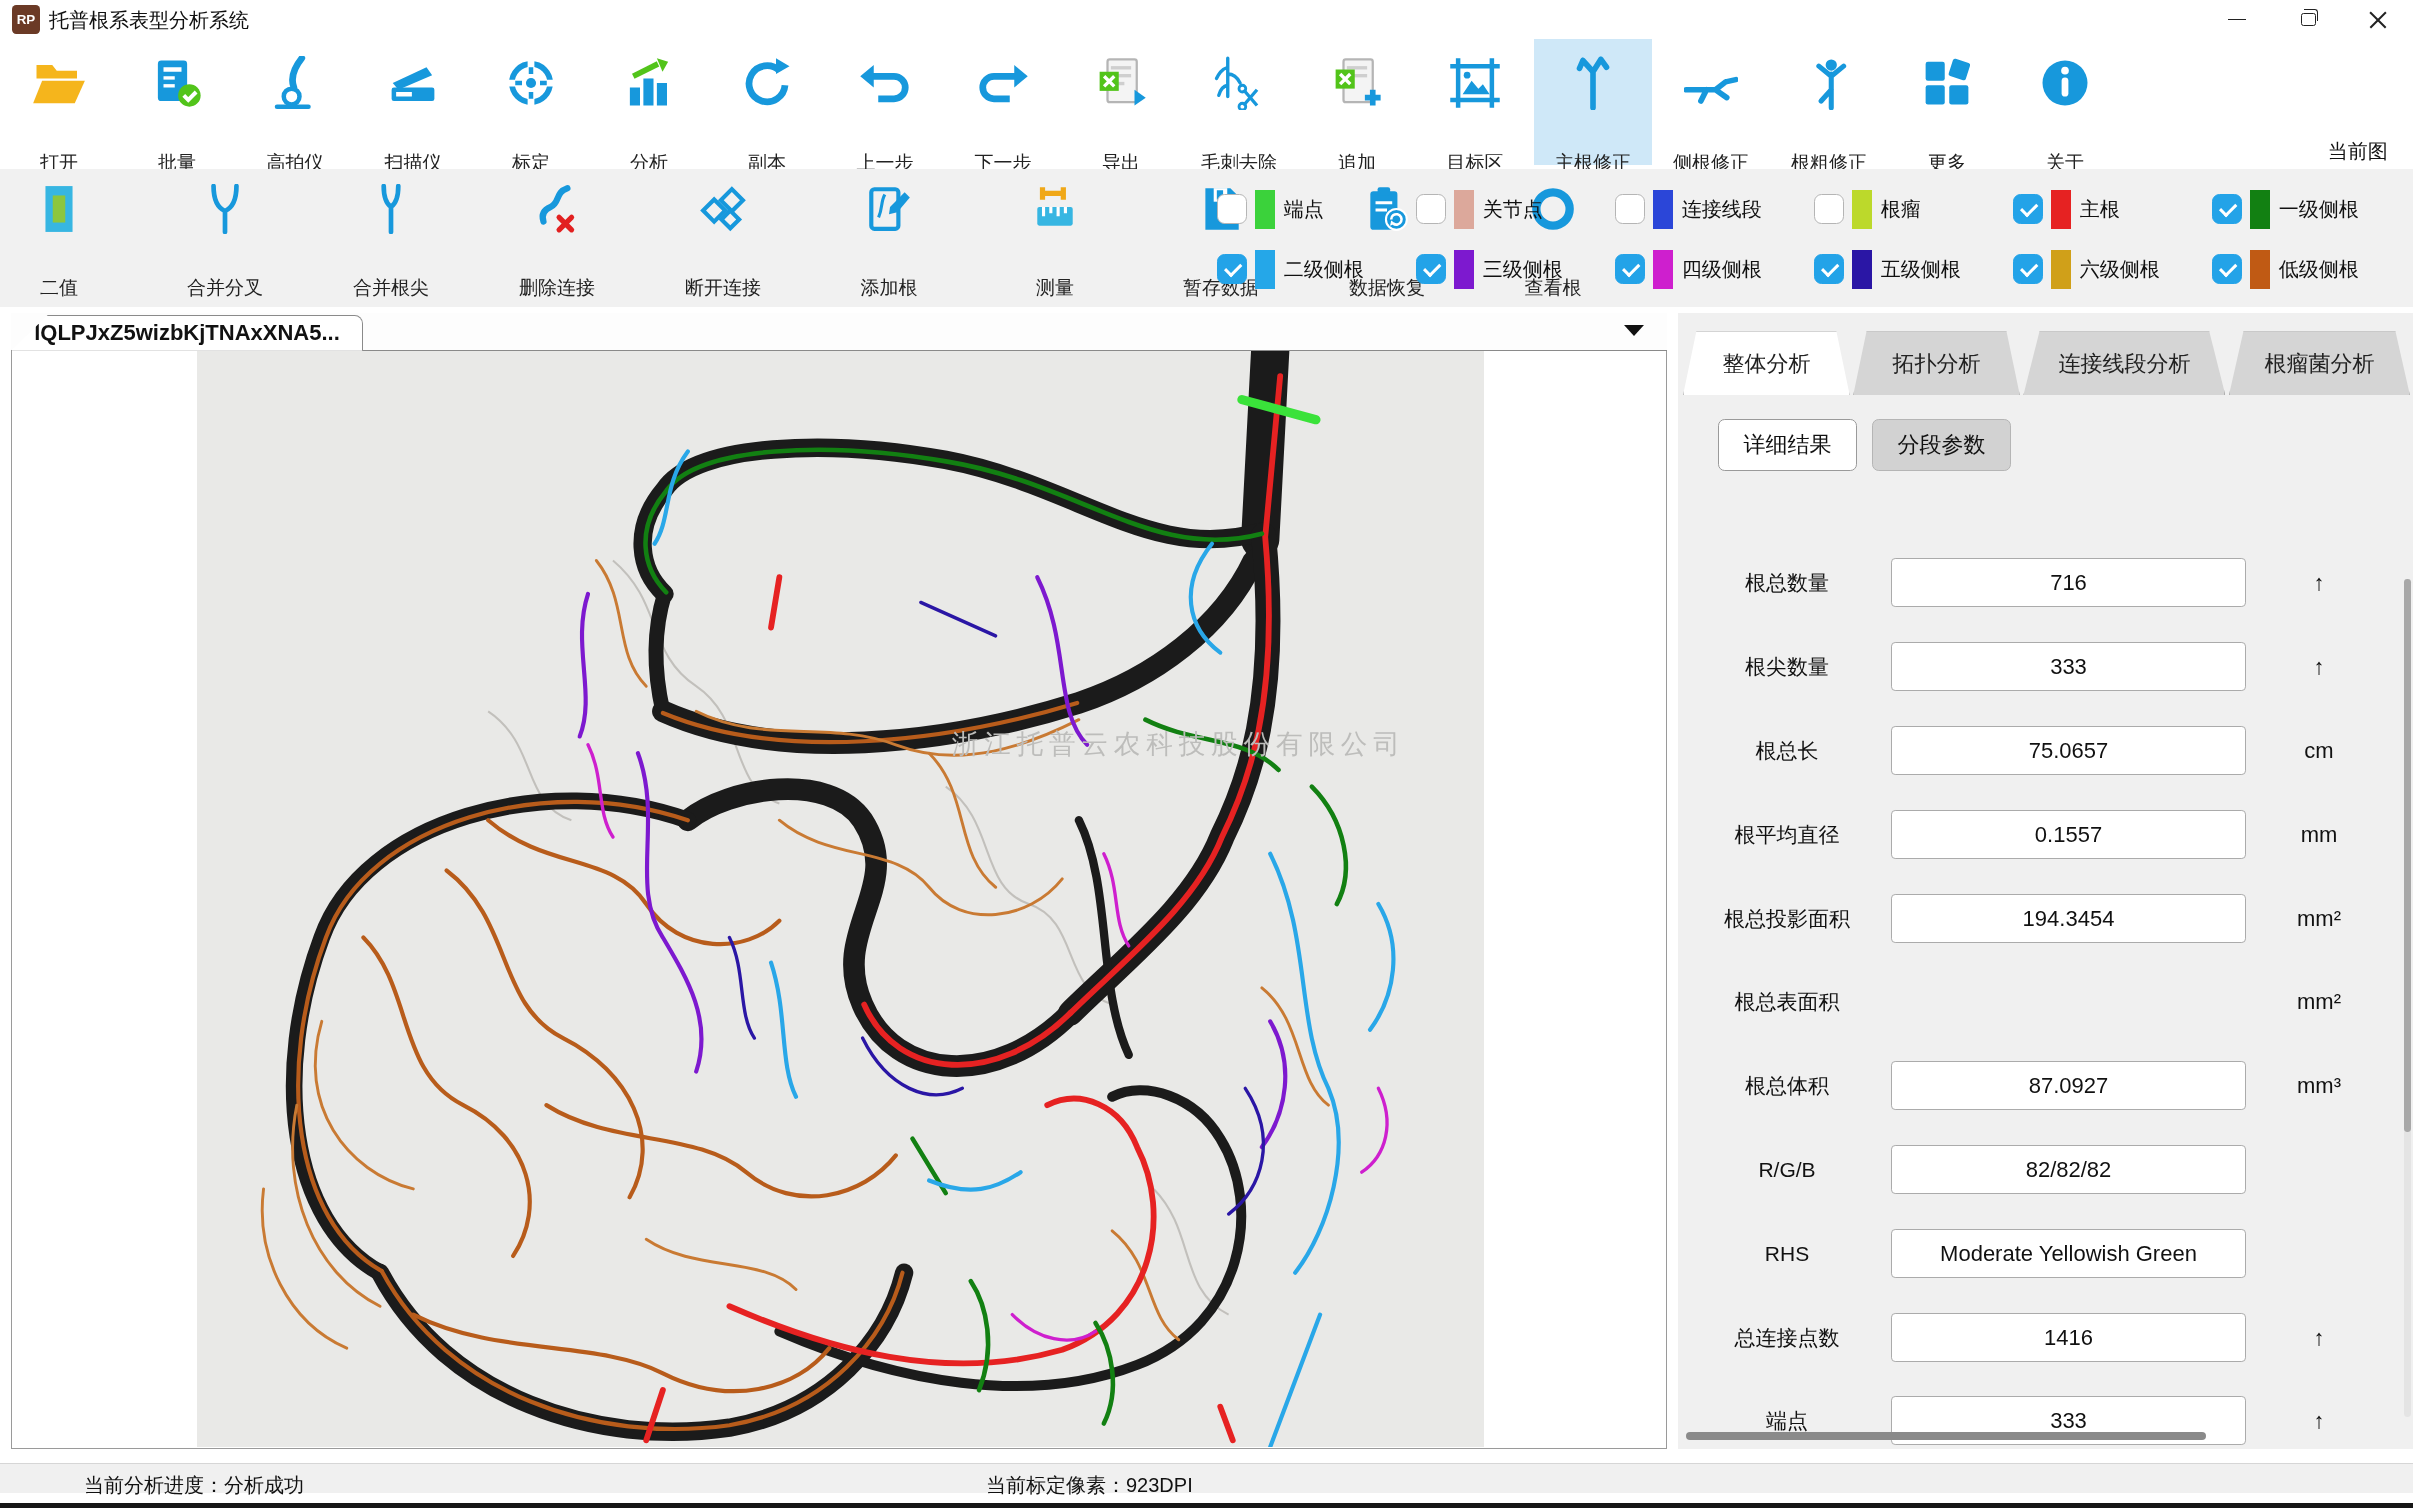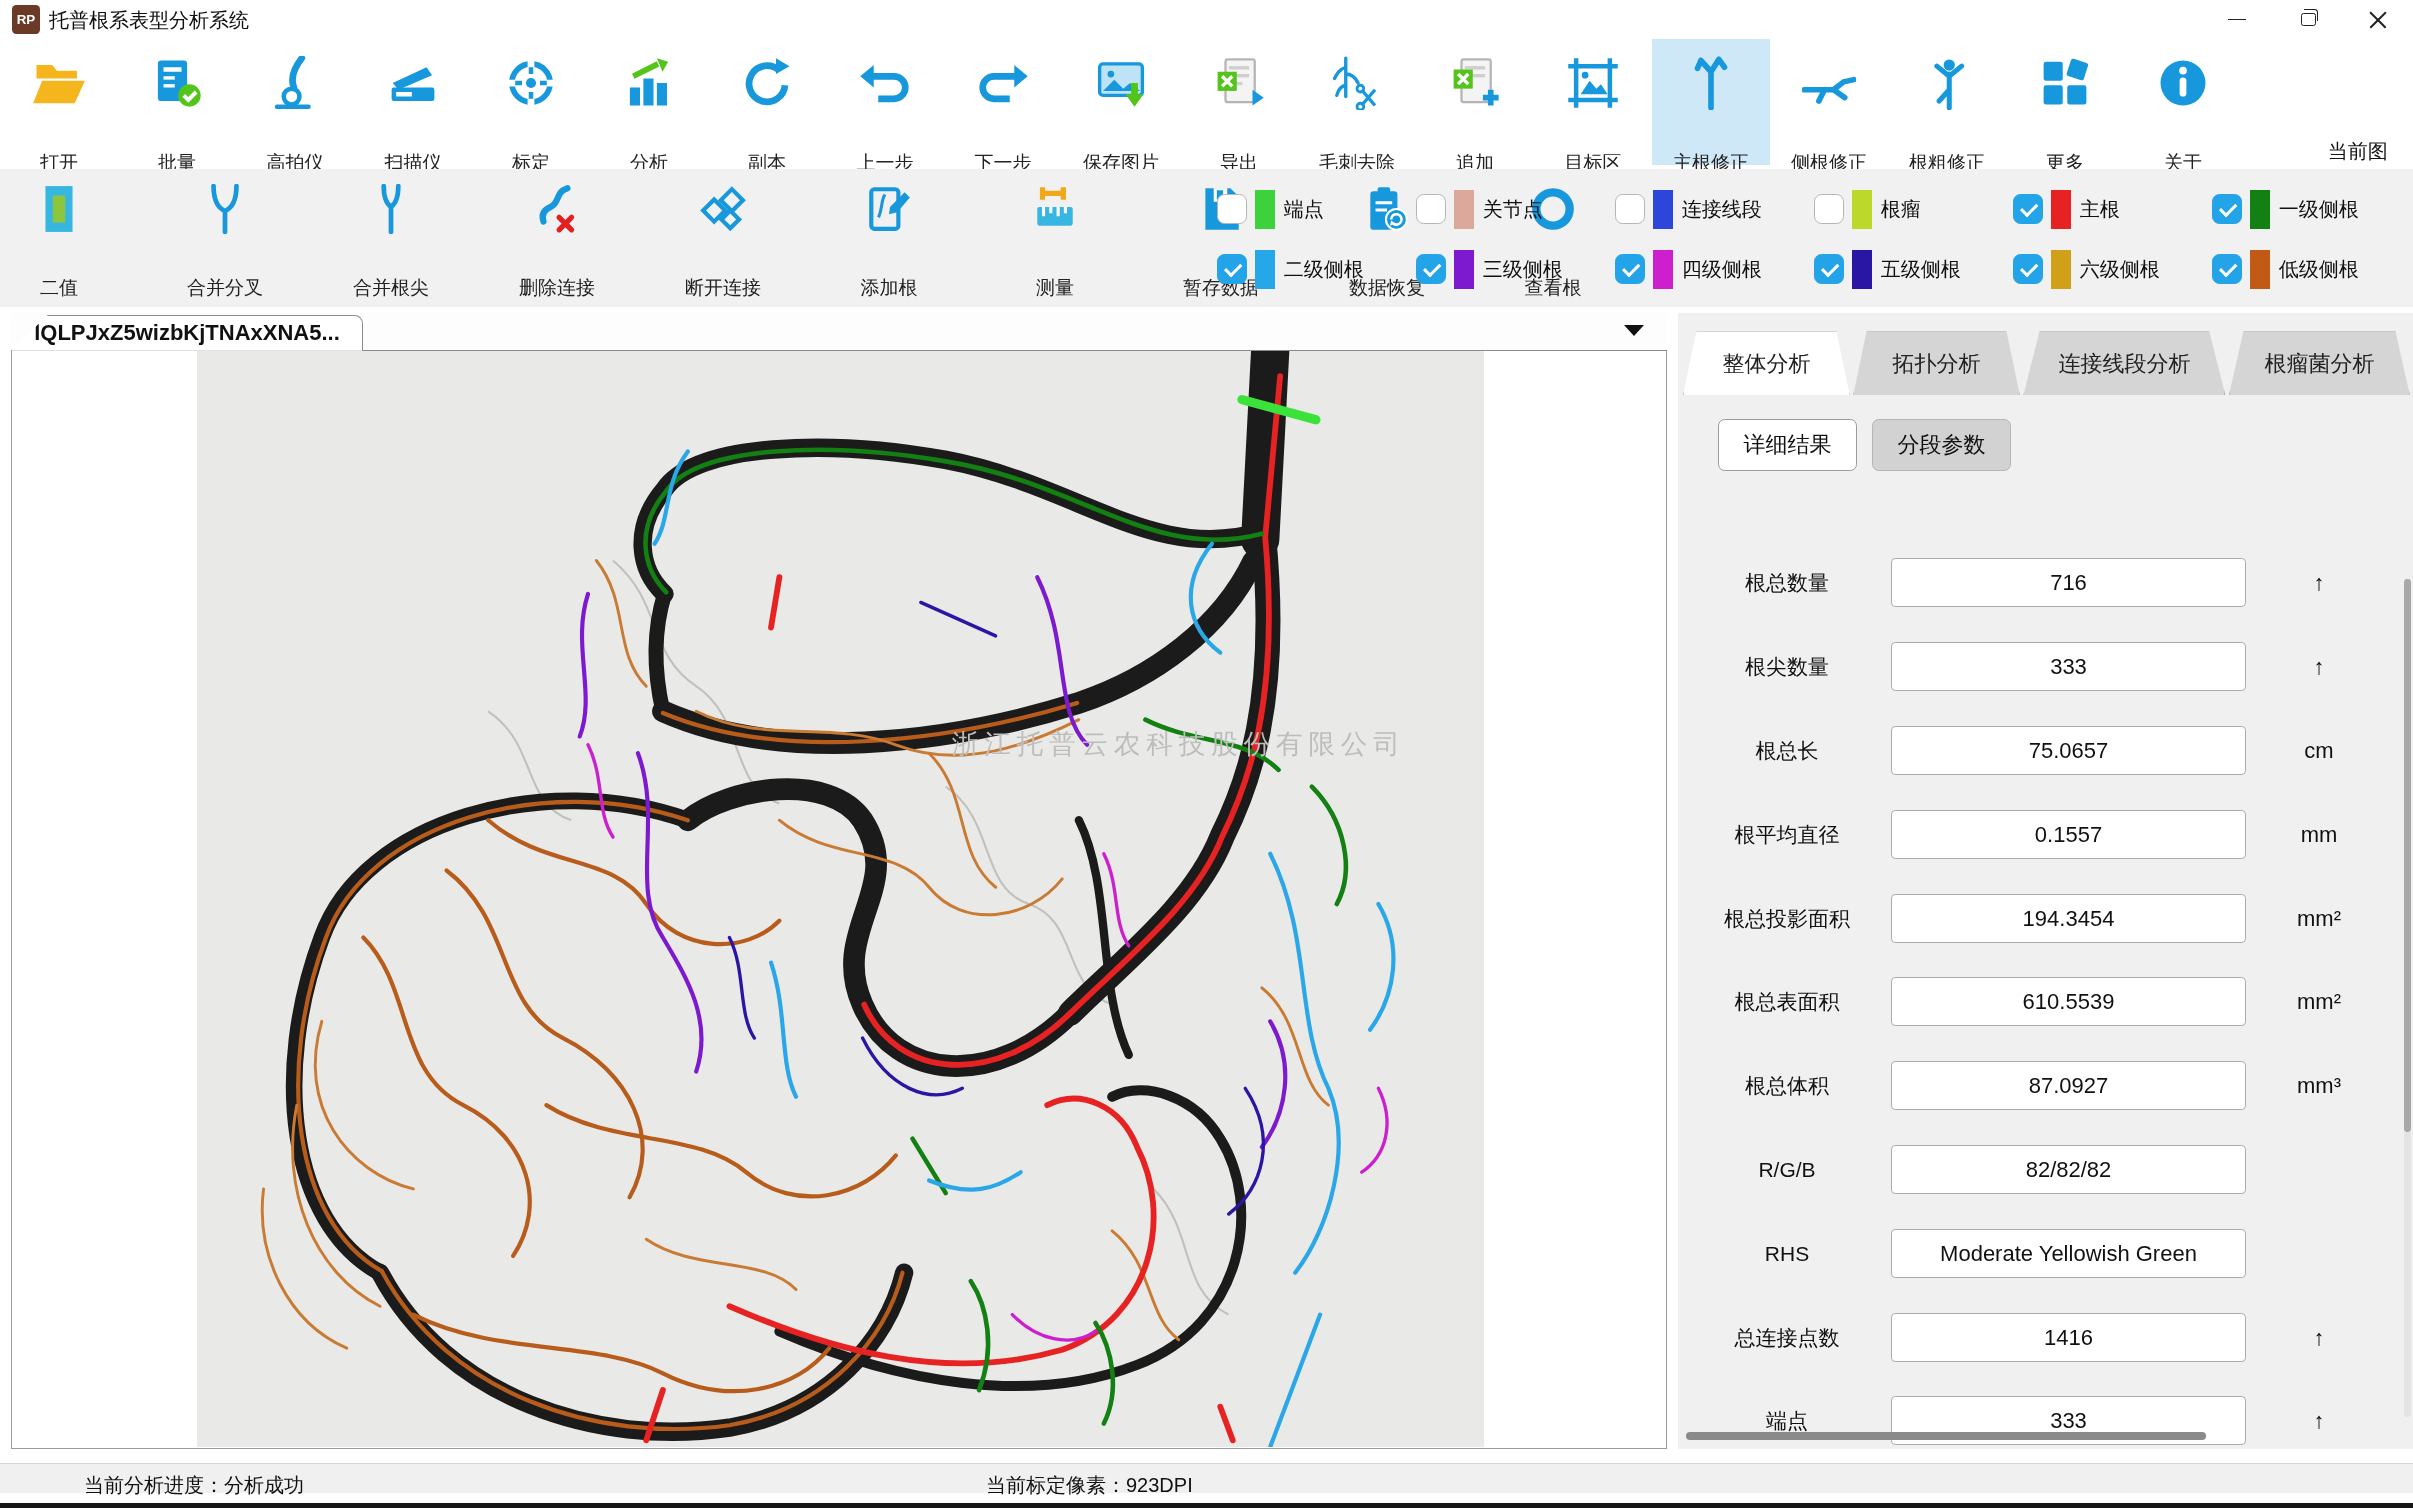--- a/index.html
+++ b/index.html
@@ -186,32 +186,20 @@
         <svg viewBox="0 0 48 48">
           <path d="M36 18H16a10 10 0 0 0 0 20h14" stroke="#1798dc" stroke-width="6" fill="none"></path>
           <path fill="#1798dc" d="M34 8l12 10-12 10z"></path>
         </svg>
       </span>
     <span class="tlabel">下一步</span>
   </div>
   <div class="t1item">
     <span class="ic">
         <svg viewBox="0 0 48 48">
-          <rect x="5" y="7" width="38" height="28" rx="3" fill="#bfe3f6" stroke="#1798dc" stroke-width="3"></rect>
-          <circle cx="15" cy="16" r="3" fill="#1798dc"></circle>
-          <path fill="#1798dc" d="M8 31l10-10 8 8 6-5 9 7z"></path>
-          <path d="M36 24v12" stroke="#52c41a" stroke-width="6"></path>
-          <path fill="#52c41a" d="M28 34l8 11 8-11z"></path>
-        </svg>
-      </span>
-    <span class="tlabel">保存图片</span>
-  </div>
-  <div class="t1item">
-    <span class="ic">
-        <svg viewBox="0 0 48 48">
           <rect x="12" y="3" width="26" height="38" rx="2" fill="#f4f4f4" stroke="#b5b5b5" stroke-width="2"></rect>
           <rect x="15" y="9" width="18" height="3" fill="#cfcfcf"></rect>
           <rect x="15" y="16" width="18" height="3" fill="#cfcfcf"></rect>
           <rect x="15" y="23" width="12" height="3" fill="#cfcfcf"></rect>
           <rect x="5" y="14" width="17" height="17" fill="#52c41a"></rect>
           <path d="M9 18l9 9M18 18l-9 9" stroke="#fff" stroke-width="3"></path>
           <path fill="#1798dc" d="M36 30l10 7-10 7z"></path>
         </svg>
       </span>
     <span class="tlabel">导出</span>
@@ -600,21 +588,20 @@
       <div class="fbox">0.1557</div>
       <div class="funit">mm</div>
     </div>
     <div class="frow" style="top:499px">
       <div class="flabel">根总投影面积</div>
       <div class="fbox">194.3454</div>
       <div class="funit">mm²</div>
     </div>
     <div class="frow" style="top:582px">
       <div class="flabel">根总表面积</div>
-      <div class="fbox">610.5539</div>
       <div class="funit">mm²</div>
     </div>
     <div class="frow" style="top:666px">
       <div class="flabel">根总体积</div>
       <div class="fbox">87.0927</div>
       <div class="funit">mm³</div>
     </div>
     <div class="frow" style="top:750px">
       <div class="flabel">R/G/B</div>
       <div class="fbox">82/82/82</div>

